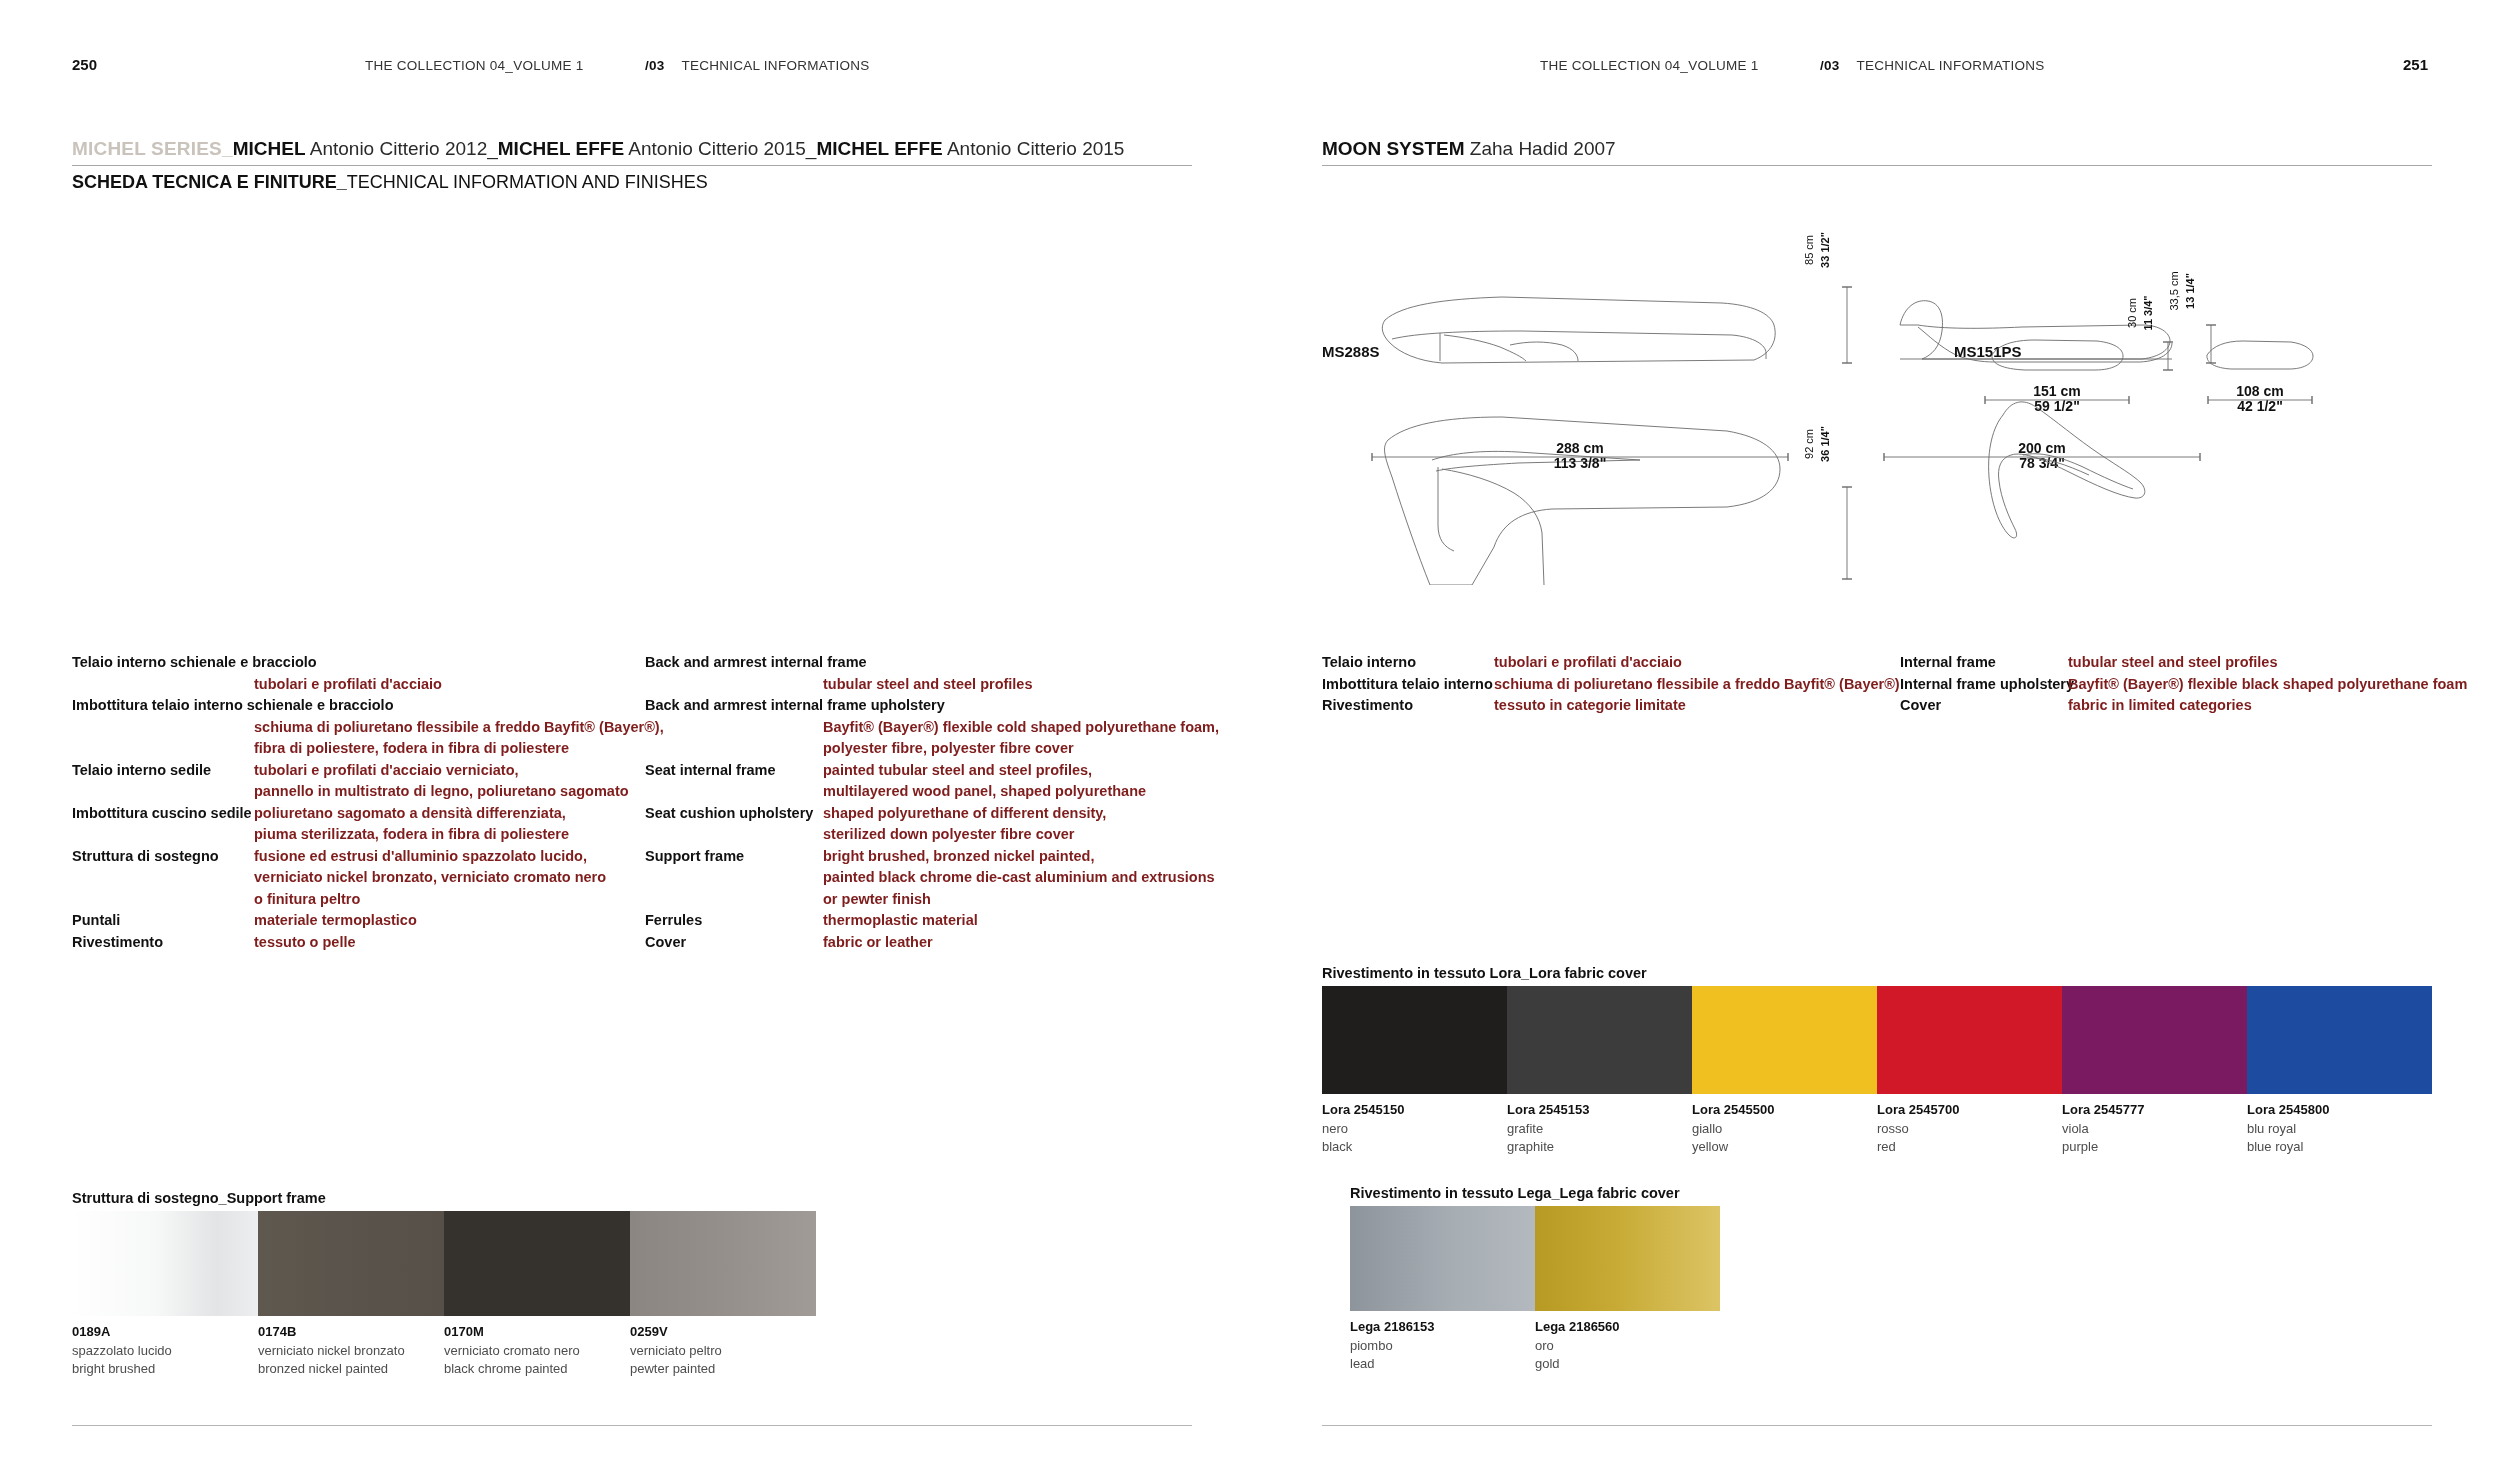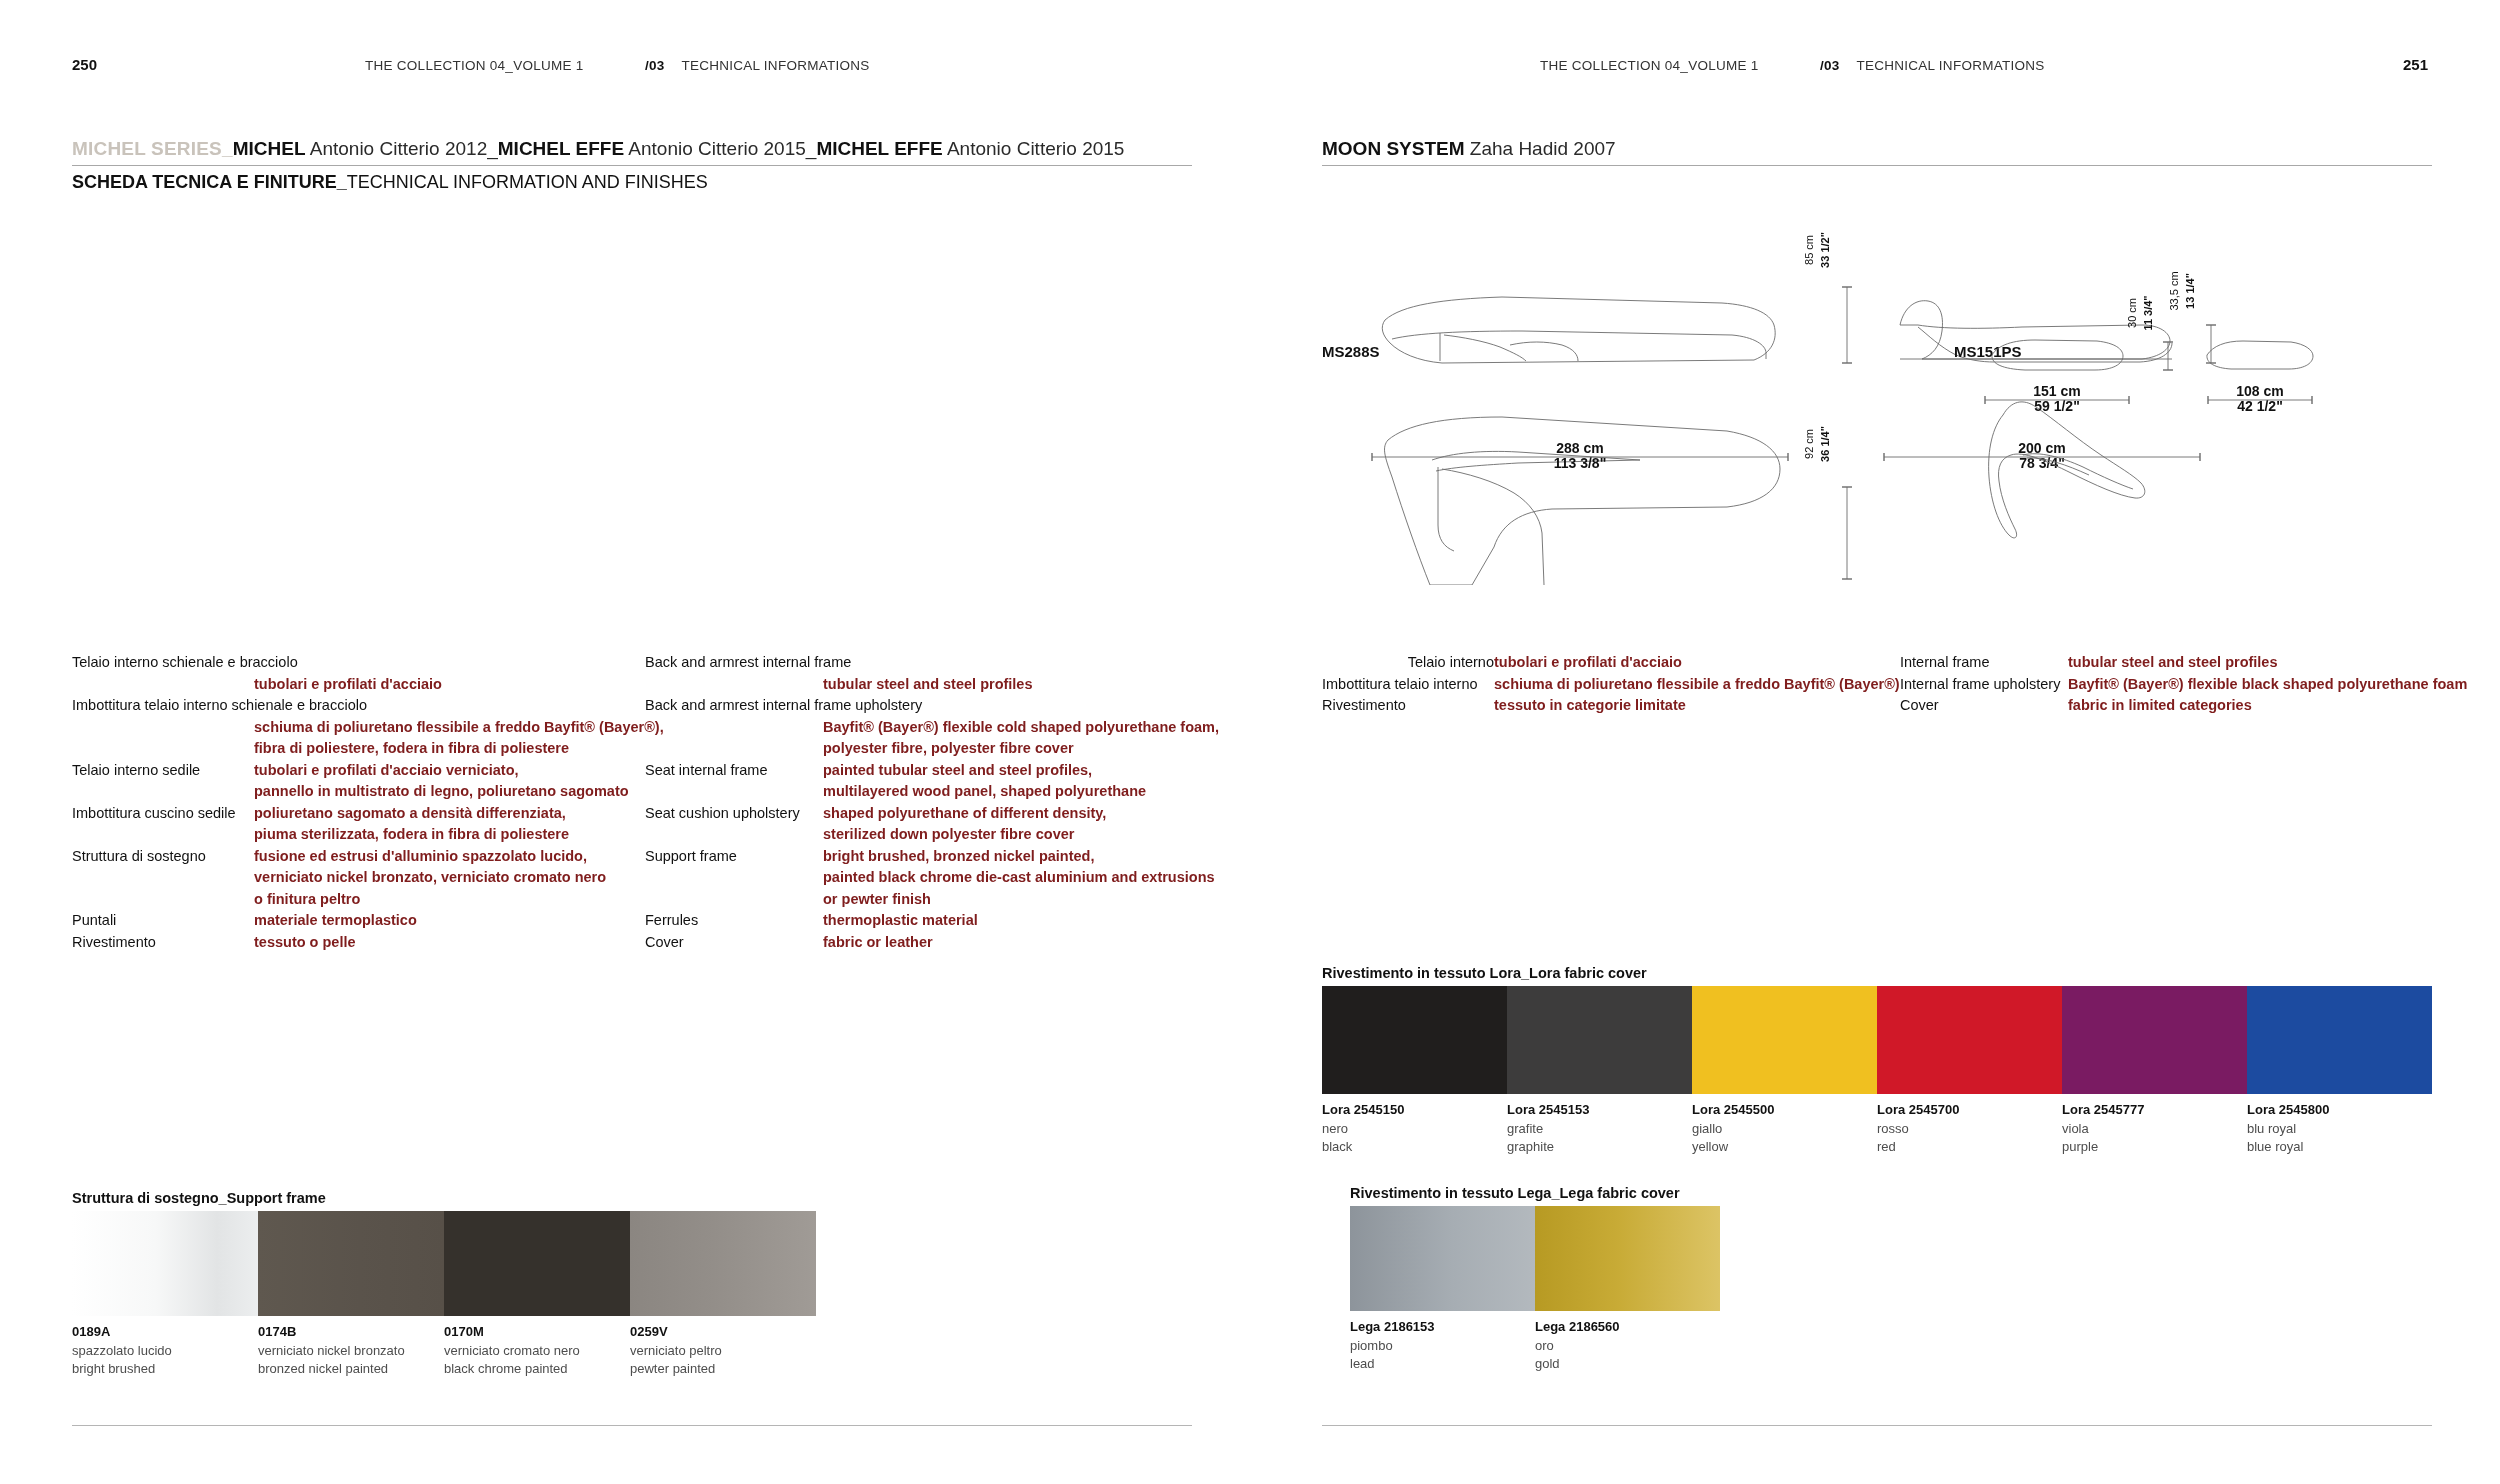--- a/index.html
+++ b/index.html
@@ -28,21 +28,21 @@
   .title-line .designer{font-weight:normal;color:#2a2a2a;}
   .title-line .year{font-weight:normal;color:#2a2a2a;}
   .rule{height:1px;background:#a8a8a8;}
   .subtitle{font-size:18px;line-height:21px;color:#111;white-space:nowrap;}
   .subtitle .bold{font-weight:bold;}
   .subtitle .light{font-weight:normal;}
 
   
   .spec{position:absolute;font-size:14.5px;line-height:21.5px;}
   .spec .row{display:flex;align-items:flex-start;}
-  .spec .lbl{font-weight:normal;color:#111;flex:0 0 auto;white-space:nowrap;}
+  .spec .lbl{font-weight:bold;color:#111;flex:0 0 auto;white-space:nowrap;}
   .spec .val{color:#7f1d1d;white-space:nowrap;font-weight:bold;}
   .spec .row.full .lbl{white-space:nowrap;}
 
   
   .swatch-sec{position:absolute;}
   .swatch-head{font-size:14.5px;font-weight:bold;color:#111;margin-bottom:5px;white-space:nowrap;}
   .swatch-strip{display:flex;height:0;}
   .swatch-cell{position:relative;}
   .swatch-chip{width:100%;height:100%;}
   .swatch-labels{display:flex;margin-top:7px;}
@@ -427,21 +427,21 @@
       <div class="dim-v" style="left:221px;top:86px;width:56px;transform:rotate(-90deg);transform-origin:0 0;text-align:center;">
         <span>30 cm</span>
       </div>
       <div class="dim-v" style="left:237px;top:86px;width:56px;transform:rotate(-90deg);transform-origin:0 0;text-align:center;font-weight:bold;">
         <span>11 3/4"</span>
       </div>
     </div>
 
     <div class="spec" id="spec-it-right" style="left:72px;top:652px;width:560px;">
         <div class="row">
-          <span class="lbl" style="width: 172px; text-align: right;">Telaio interno</span>
+          <span class="lbl" style="width: 172px;">Telaio interno</span>
           <span class="val">tubolari e profilati d'acciaio</span>
         </div>
         <div class="row">
           <span class="lbl" style="width: 172px;">Imbottitura telaio interno</span>
           <span class="val">schiuma di poliuretano flessibile a freddo Bayfit® (Bayer®)</span>
         </div>
         <div class="row">
           <span class="lbl" style="width: 172px;">Rivestimento</span>
           <span class="val">tessuto in categorie limitate</span>
         </div>

